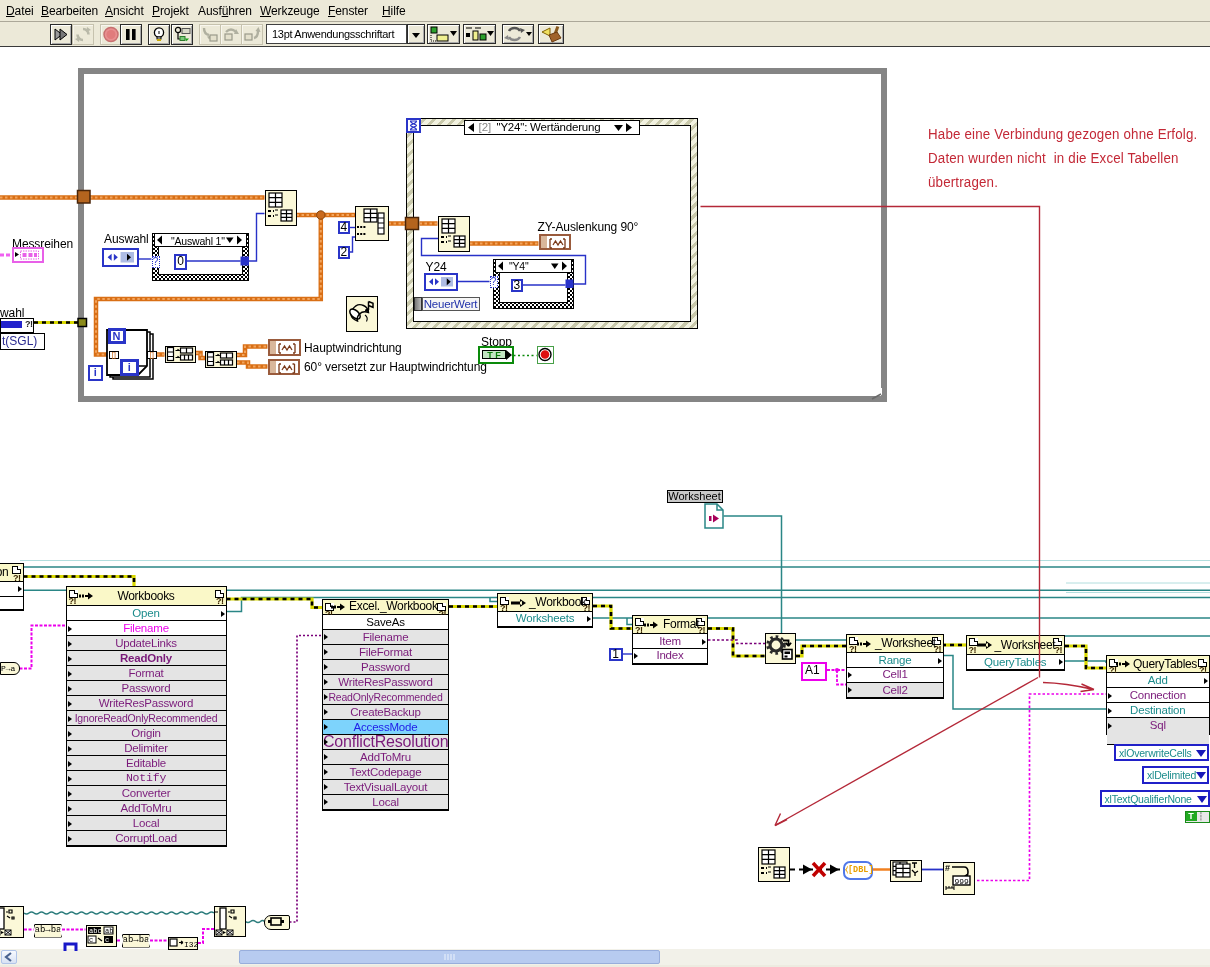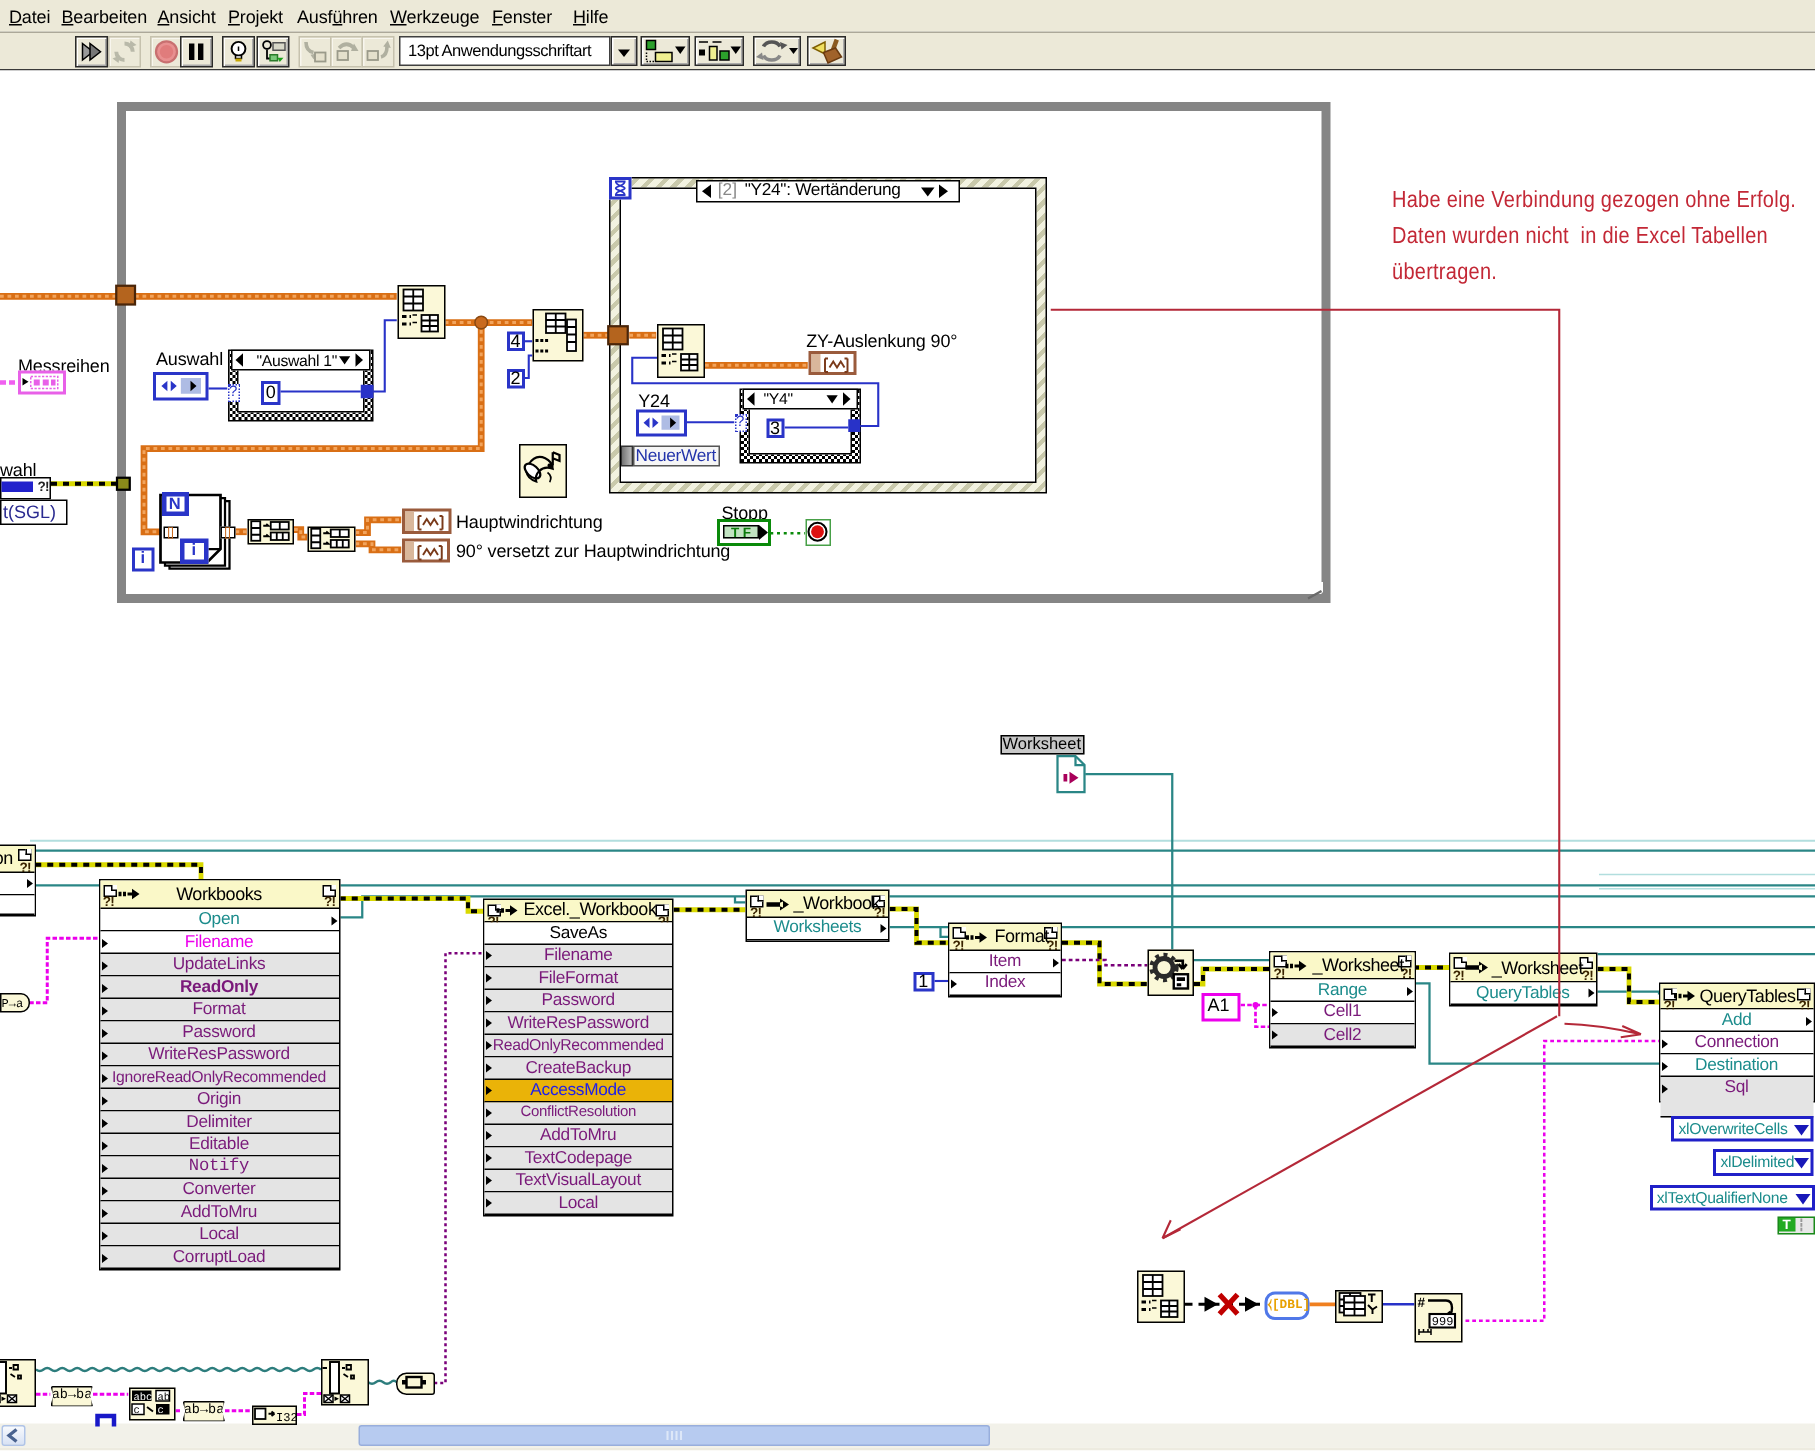--- a/index.html
+++ b/index.html
@@ -276,21 +276,21 @@
 <path d="M803 864.5 l9 5 -9 5z M830 864.5 l9 5 -9 5z" fill="#000"></path>
 <path d="M813 863 l12 13 M825 863 l-12 13" stroke="#C00000" stroke-width="3.5"></path>
 <path d="M873 869.5 H890" stroke="#F08020" stroke-width="2.5" fill="none"></path>
 </svg>
 <div class="lbl" style="left:12px;top:237px">Messreihen</div>
 <div class="lbl" style="left:104px;top:232px">Auswahl</div>
 <div class="lbl" style="left:0px;top:306px">wahl</div>
 <div class="lbl" style="left:425.5px;top:260px">Y24</div>
 <div class="lbl" style="left:481px;top:334.5px">Stopp</div>
 <div class="lbl" style="left:304px;top:340.5px">Hauptwindrichtung</div>
-<div class="lbl" style="left:304px;top:359.5px">90° versetzt zur Hauptwindrichtung</div>
+<div class="lbl" style="left:304px;top:359.5px">60° versetzt zur Hauptwindrichtung</div>
 <div class="lbl" style="left:537.5px;top:219.5px">ZY-Auslenkung 90°</div>
 <div class="abs" style="left:666.5px;top:489.5px;width:56px;height:13px;background:#C8C8C8;border:1px solid #000;font-size:11px;line-height:11px;text-align:center;z-index:3">Worksheet</div>
 <div class="abs" style="left:703.5px;top:502.5px;width:20px;height:26px;z-index:3">
     <svg width="20" height="26">
       <path d="M1 1 h12 l6 6 v18 h-18z" fill="#fff" stroke="#2A8686" stroke-width="1.5"></path>
       <path d="M13 1 v6 h6" fill="none" stroke="#2A8686" stroke-width="1.5"></path>
       <rect x="5" y="13" width="2.5" height="5" fill="#A8005A"></rect>
       <path d="M9 11.5 l6 4 -6 4z" fill="#A8005A"></path>
     </svg>
   </div>
@@ -483,22 +483,22 @@
       <div class="qb" style="right:2px;top:10px">?!</div>
       <span style="position:absolute;left:26px;top:0">Excel._Workbook</span>
     </div>
 <div class="nrow" style="top:14.5px;height:15px;background:#fff;color:#000;line-height:14px;">SaveAs</div>
 <div class="nrow" style="top:29.5px;height:15px;background:#E4E4E4;color:#7A1A7A;line-height:14px;"><span class="mL" style="top:4.5px"></span>Filename</div>
 <div class="nrow" style="top:44.5px;height:15px;background:#E4E4E4;color:#7A1A7A;line-height:14px;"><span class="mL" style="top:4.5px"></span>FileFormat</div>
 <div class="nrow" style="top:59.5px;height:15px;background:#E4E4E4;color:#7A1A7A;line-height:14px;"><span class="mL" style="top:4.5px"></span>Password</div>
 <div class="nrow" style="top:74.5px;height:15px;background:#E4E4E4;color:#7A1A7A;line-height:14px;"><span class="mL" style="top:4.5px"></span>WriteResPassword</div>
 <div class="nrow" style="top:89.5px;height:15px;background:#E4E4E4;color:#7A1A7A;line-height:14px;font-size:10.5px;"><span class="mL" style="top:4.5px"></span>ReadOnlyRecommended</div>
 <div class="nrow" style="top:104.5px;height:15px;background:#E4E4E4;color:#7A1A7A;line-height:14px;"><span class="mL" style="top:4.5px"></span>CreateBackup</div>
-<div class="nrow" style="top:119.5px;height:15px;background:#eab308;color:#2020E8;line-height:14px;text-align:center;"><span class="mL" style="top:4.5px"></span>AccessMode</div>
-<div class="nrow" style="top:134.5px;height:15px;background:#E4E4E4;color:#7A1A7A;line-height:14px;font-size:10px;"><span class="mL" style="top:4.5px"></span>ConflictResolution</div>
+<div class="nrow" style="top:119.5px;height:15px;background:#7dd3fc;color:#2020E8;line-height:14px;text-align:center;"><span class="mL" style="top:4.5px"></span>AccessMode</div>
+<div class="nrow" style="top:134.5px;height:15px;background:#E4E4E4;color:#7A1A7A;line-height:14px;font-size:16px;"><span class="mL" style="top:4.5px"></span>ConflictResolution</div>
 <div class="nrow" style="top:149.5px;height:15px;background:#E4E4E4;color:#7A1A7A;line-height:14px;"><span class="mL" style="top:4.5px"></span>AddToMru</div>
 <div class="nrow" style="top:164.5px;height:15px;background:#E4E4E4;color:#7A1A7A;line-height:14px;"><span class="mL" style="top:4.5px"></span>TextCodepage</div>
 <div class="nrow" style="top:179.5px;height:15px;background:#E4E4E4;color:#7A1A7A;line-height:14px;"><span class="mL" style="top:4.5px"></span>TextVisualLayout</div>
 <div class="nrow" style="top:194.5px;height:15px;background:#E4E4E4;color:#7A1A7A;line-height:14px;"><span class="mL" style="top:4.5px"></span>Local</div>
 </div>
 <div class="nod" style="left:497px;top:593px;width:96px;height:34.5px;z-index:3">
 <div class="nhead" style="height:18px;line-height:17px">
       <div class="pgi" style="left:2px;top:2.5px"></div>
       <div class="qb" style="left:2px;top:10px">?!</div>
       <svg width="16" height="10" style="position:absolute;top:4px;left:13px">

